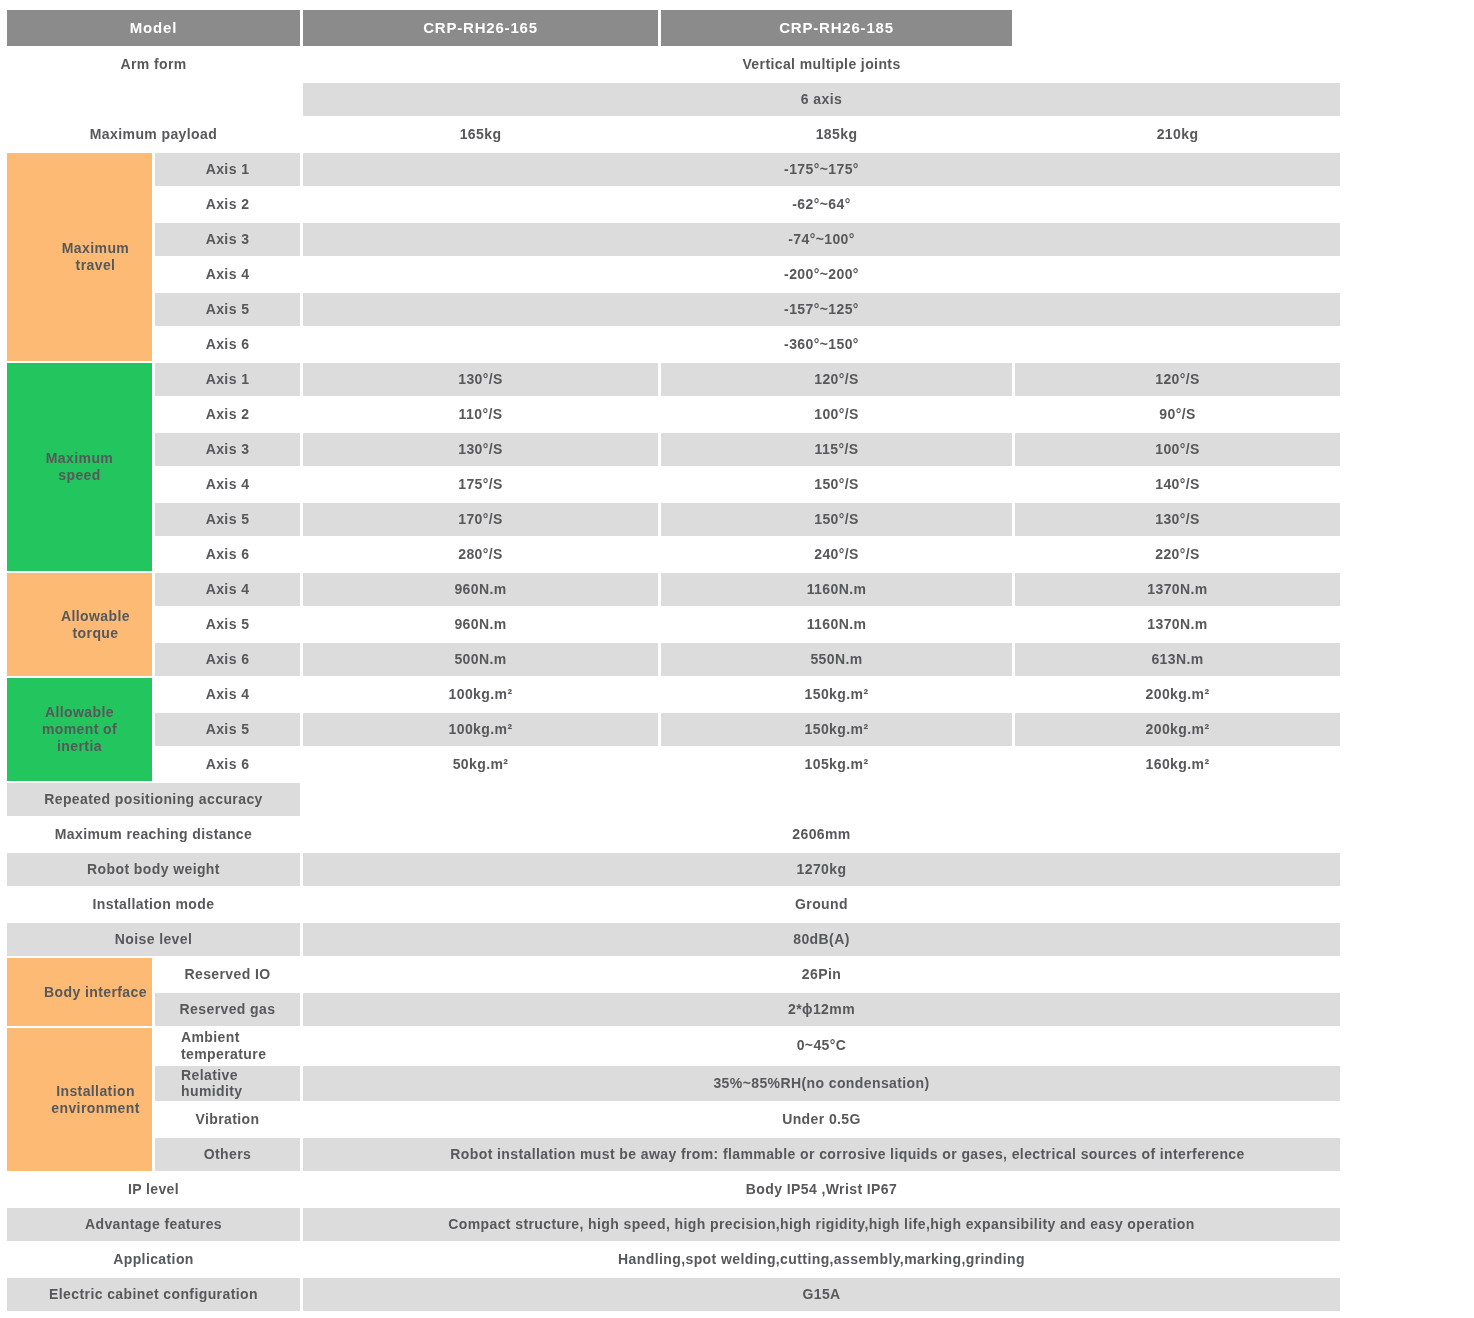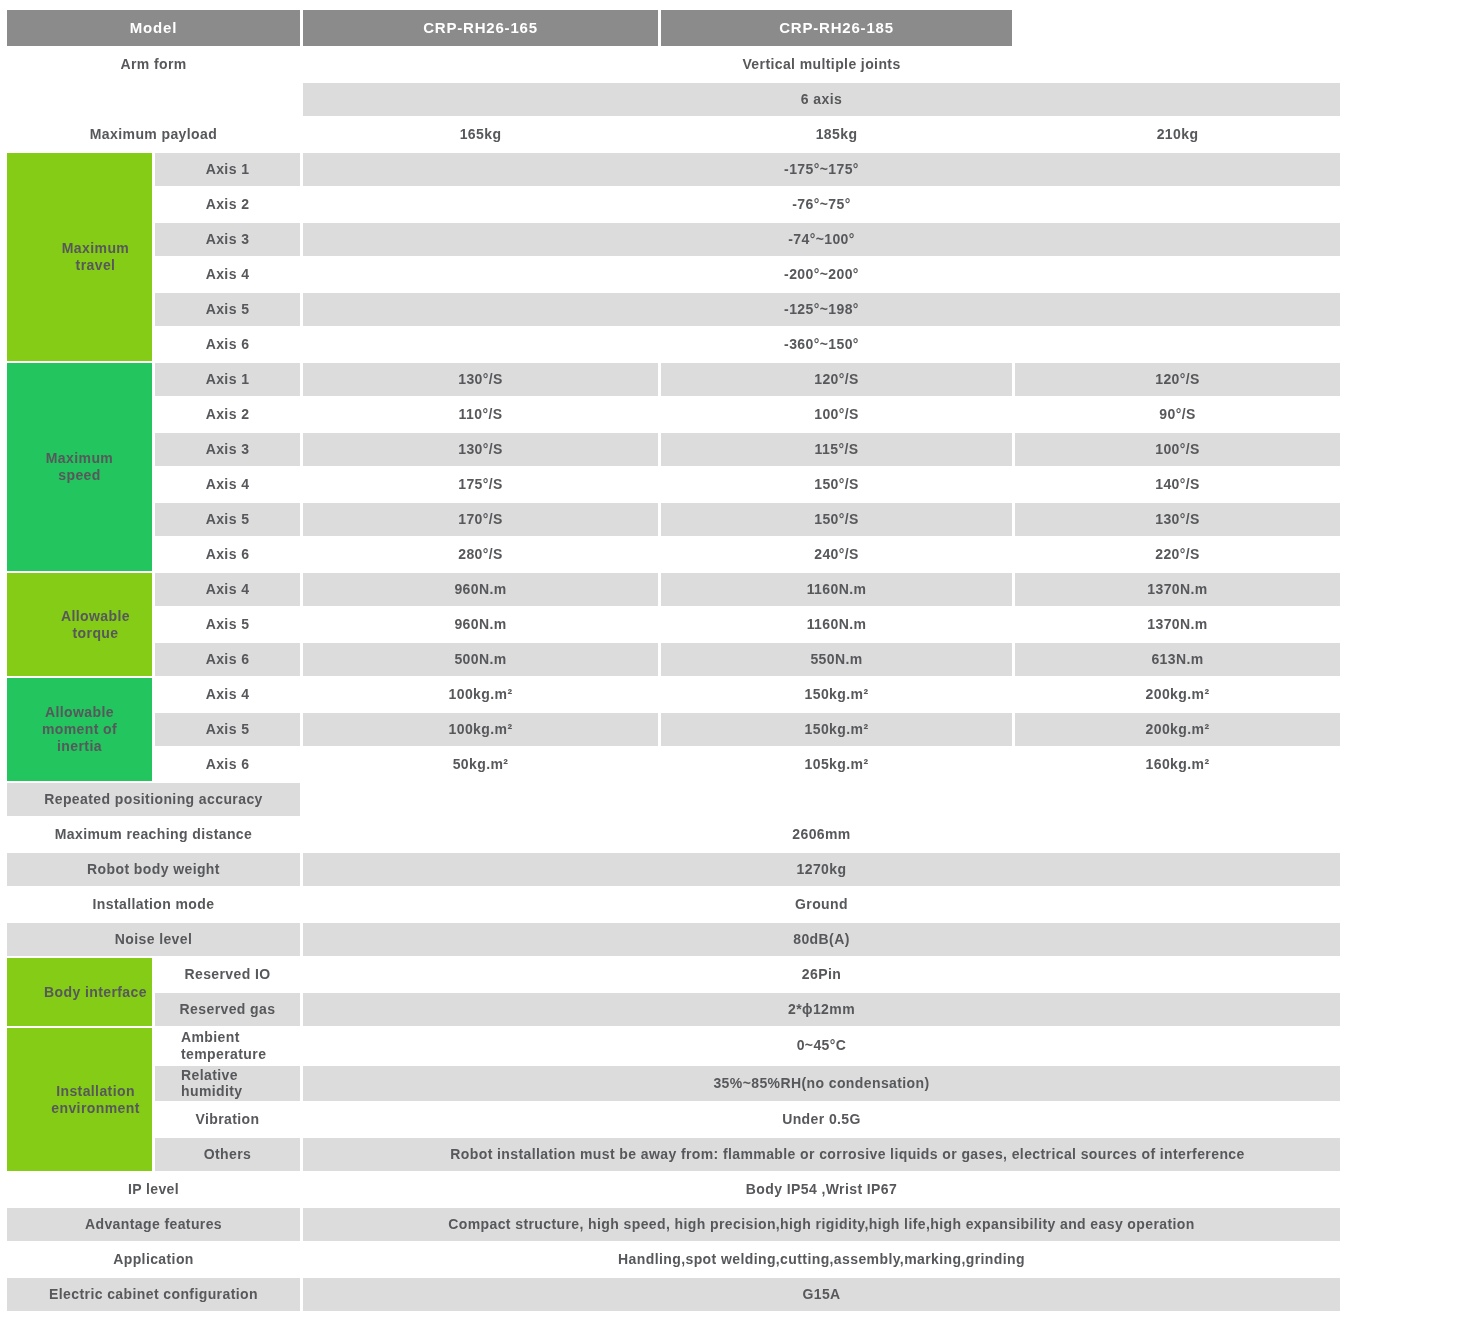--- a/index.html
+++ b/index.html
@@ -10,21 +10,21 @@
     grid-template-rows:36px repeat(36, minmax(33px, auto));
     column-gap:3px; row-gap:2px;
     width:1333px;
     margin:10px 0 0 7px;
     font-size:14px; font-weight:bold; letter-spacing:0.4px;
   }
   .cell{display:flex;align-items:center;justify-content:center;text-align:center;line-height:1.2;padding:1px 4px;box-sizing:border-box;}
   .hd{background:#8b8b8b;color:#ffffff;font-size:15px;letter-spacing:0.8px;}
   .w{background:#ffffff;}
   .s{background:#dcdcdc;}
-  .gd{background:#84cc16;padding-left:36px;}
+  .gd{background:#fdba74;padding-left:36px;}
   .gl{background:#22c55e;}
   .narrow span{max-width:104px;display:inline-block;}
   .subleft{justify-content:flex-start;text-align:left;padding-left:26px;}
   .vleft{justify-content:center;text-align:left;padding-left:56px;}
   .vleft span{max-width:960px;display:inline-block;}
 </style>
 </head>
 <body>
 
 <div class="grid">
@@ -42,27 +42,27 @@
   <div class="cell w" style="grid-area:4/3/5/4">165kg</div>
   <div class="cell w" style="grid-area:4/4/5/5">185kg</div>
   <div class="cell w" style="grid-area:4/5/5/6">210kg</div>
 
   <div class="cell gd narrow" style="grid-area:5/1/11/2">
       <span>Maximum travel</span>
     </div>
   <div class="cell s" style="grid-area:5/2/6/3">Axis 1</div>
   <div class="cell s" style="grid-area:5/3/6/6">-175°~175°</div>
   <div class="cell w" style="grid-area:6/2/7/3">Axis 2</div>
-  <div class="cell w" style="grid-area:6/3/7/6">-76°~75°</div>
+  <div class="cell w" style="grid-area:6/3/7/6">-62°~64°</div>
   <div class="cell s" style="grid-area:7/2/8/3">Axis 3</div>
   <div class="cell s" style="grid-area:7/3/8/6">-74°~100°</div>
   <div class="cell w" style="grid-area:8/2/9/3">Axis 4</div>
   <div class="cell w" style="grid-area:8/3/9/6">-200°~200°</div>
   <div class="cell s" style="grid-area:9/2/10/3">Axis 5</div>
-  <div class="cell s" style="grid-area:9/3/10/6">-125°~198°</div>
+  <div class="cell s" style="grid-area:9/3/10/6">-157°~125°</div>
   <div class="cell w" style="grid-area:10/2/11/3">Axis 6</div>
   <div class="cell w" style="grid-area:10/3/11/6">-360°~150°</div>
 
   <div class="cell gl narrow" style="grid-area:11/1/17/2">
       <span>Maximum speed</span>
     </div>
   <div class="cell s" style="grid-area:11/2/12/3">Axis 1</div>
   <div class="cell s" style="grid-area:11/3/12/4">130°/S</div>
   <div class="cell s" style="grid-area:11/4/12/5">120°/S</div>
   <div class="cell s" style="grid-area:11/5/12/6">120°/S</div>

